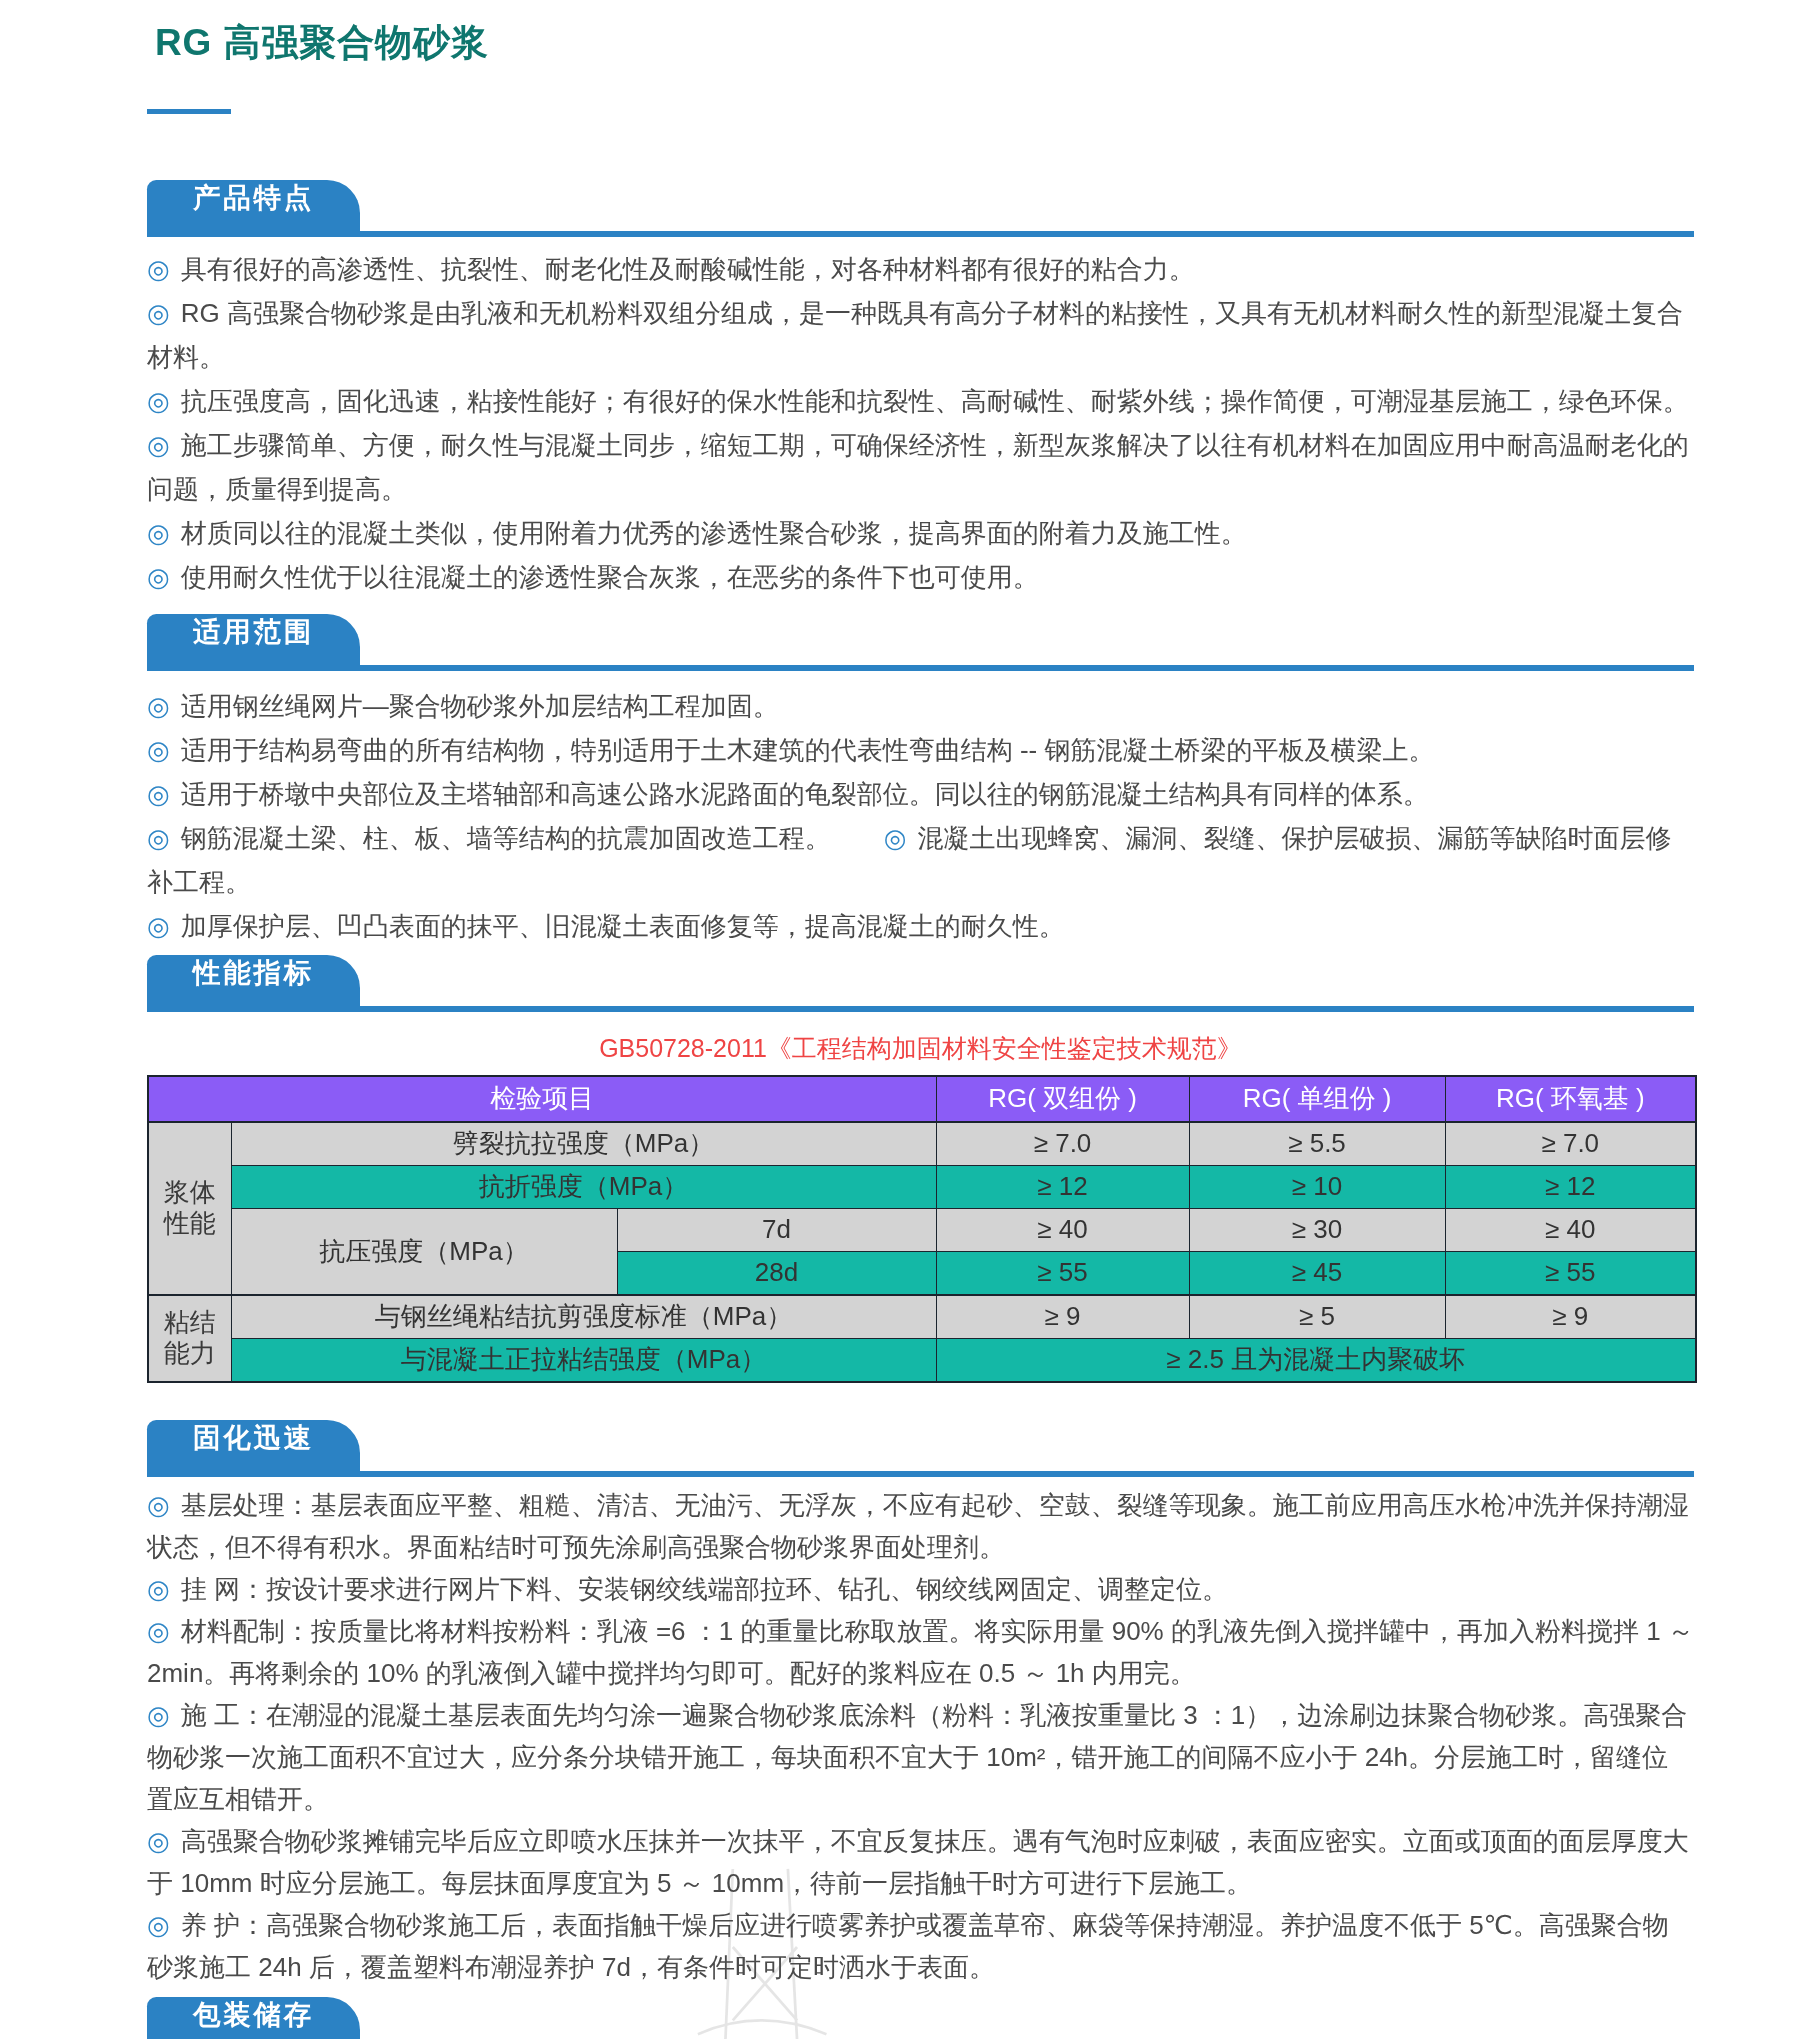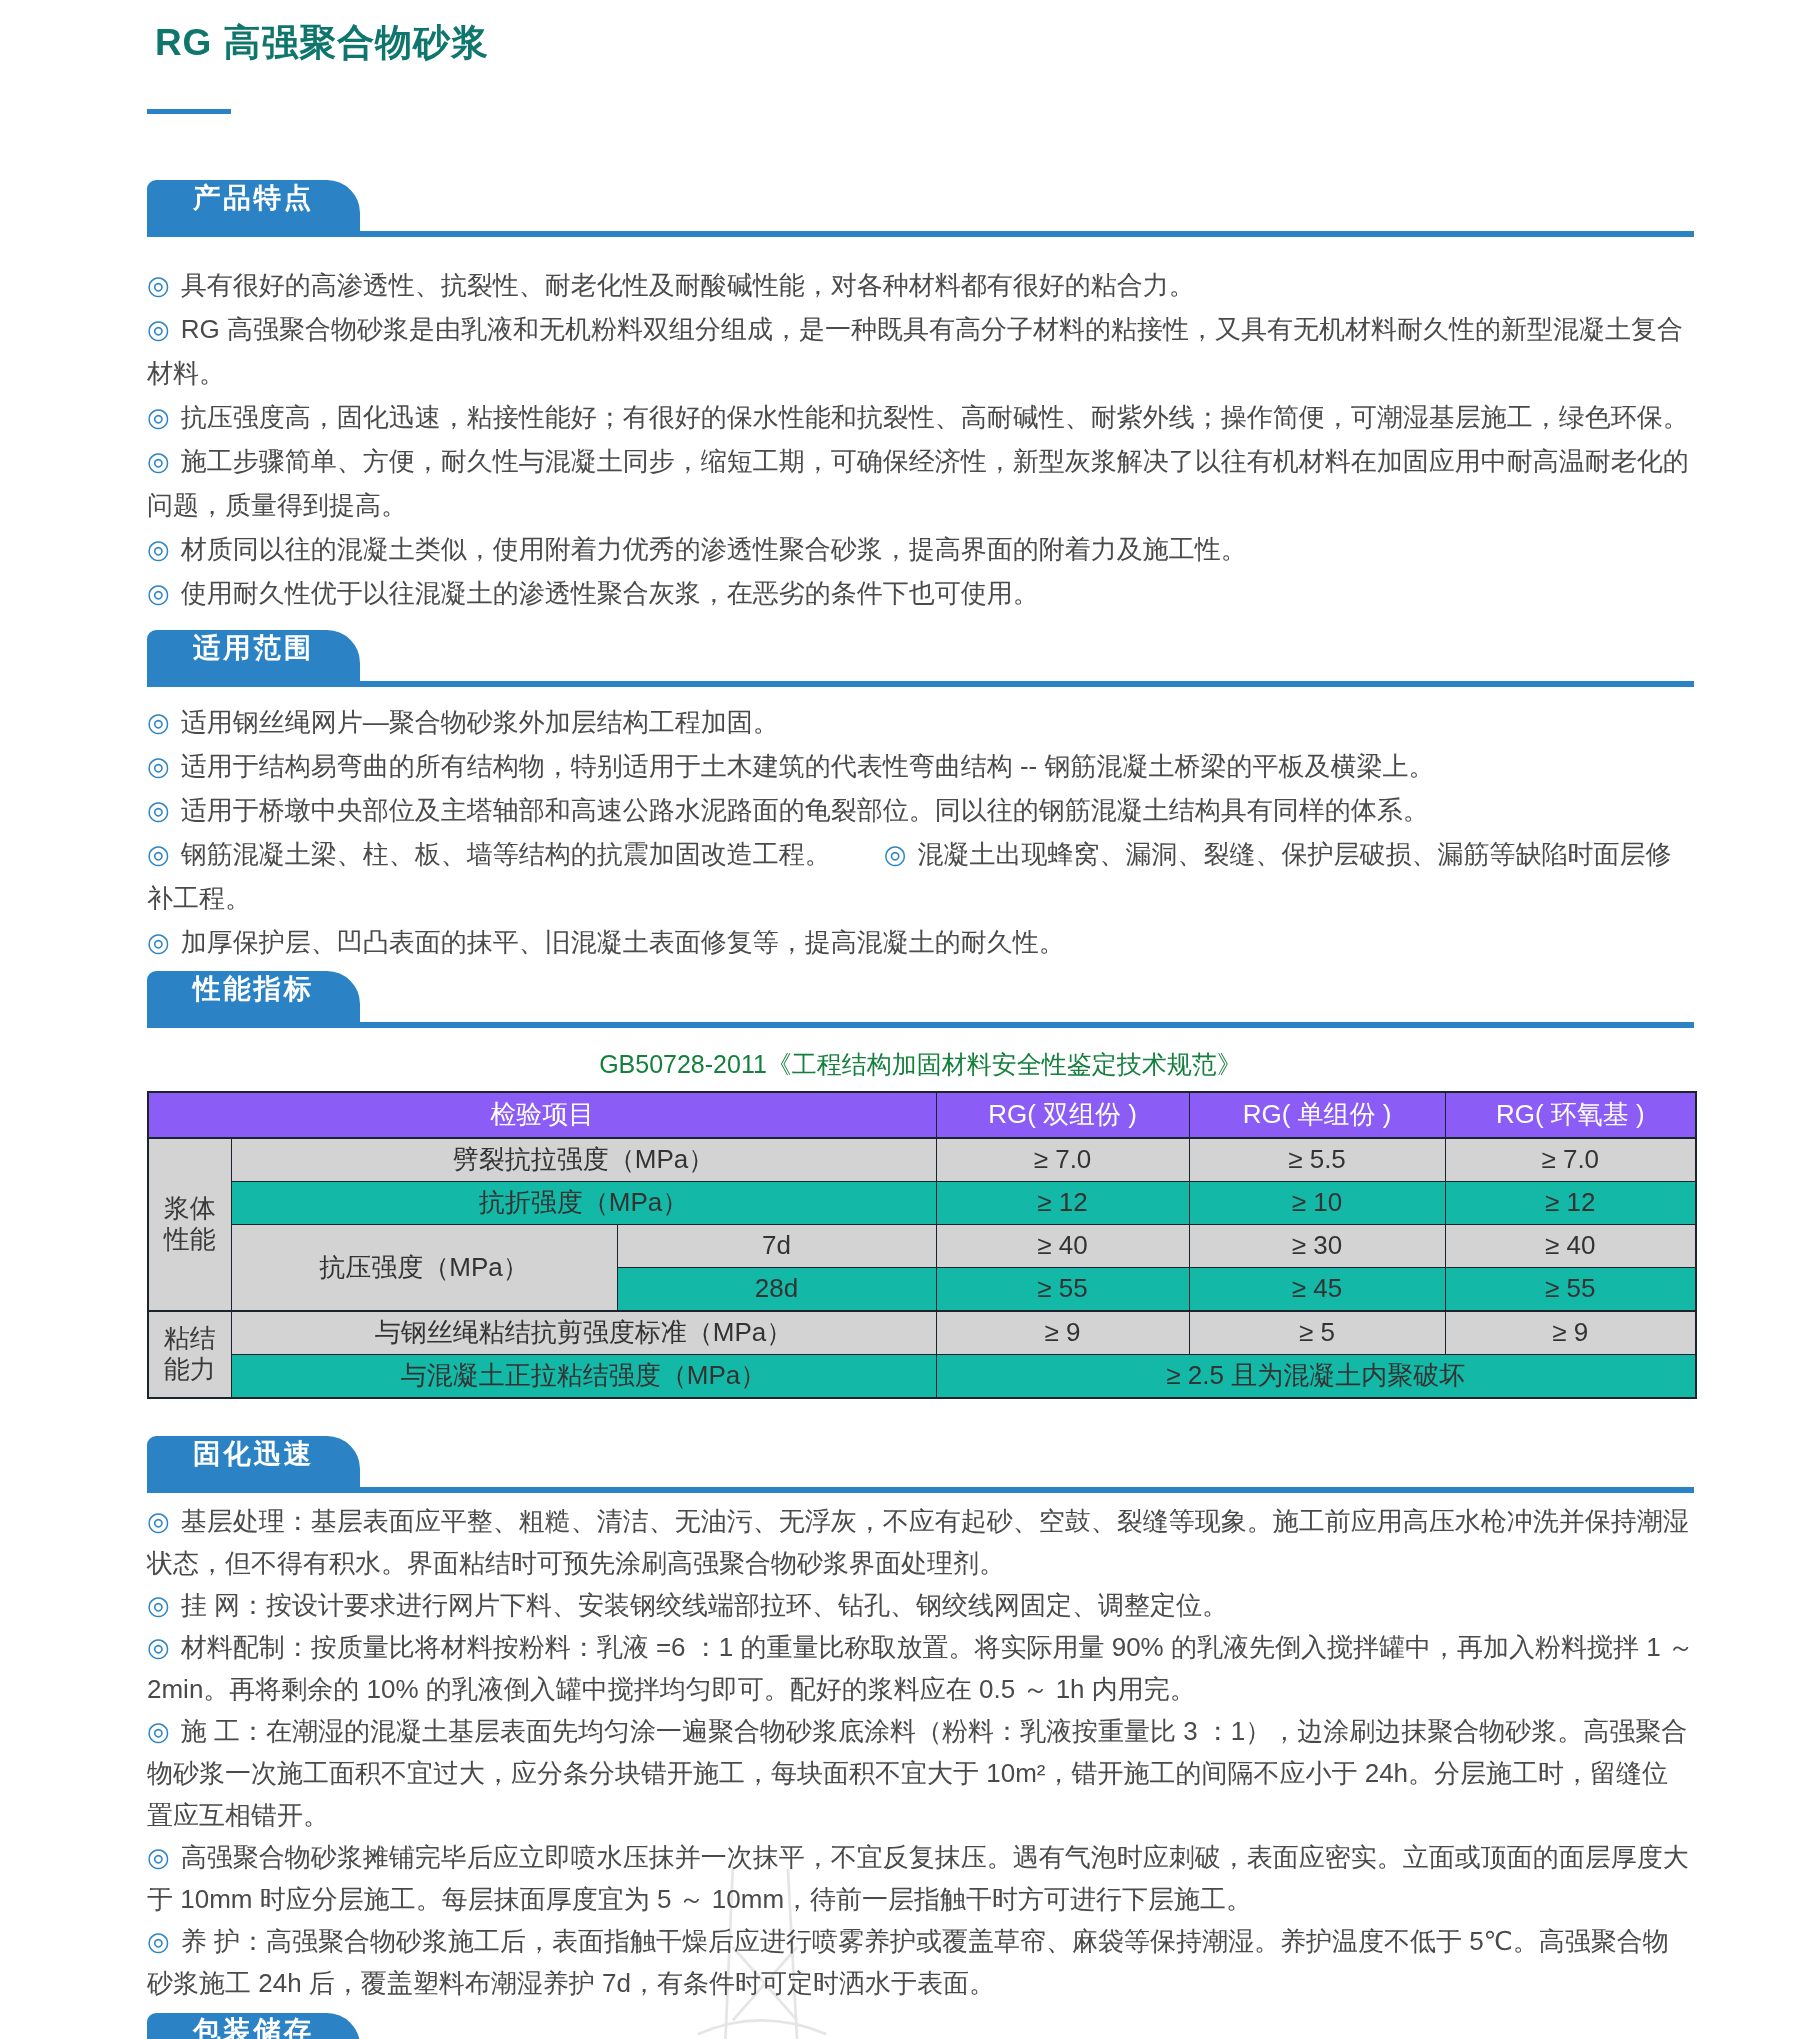--- a/index.html
+++ b/index.html
@@ -26,26 +26,26 @@
   .mt-scope{margin-top:14.7px;}
   .mt-perf{margin-top:7.3px;}
   .mt-constr{margin-top:37px;}
   .mt-storage{margin-top:9.2px;}
 
   .bullets{font-size:26px;color:#4a4a4a;line-height:44px;}
   .bullets.tight{line-height:42px;}
   .bullets .li{margin:0;}
   .b{color:#2f86c6;margin-right:11px;}
   .b2{margin-left:53px;}
-  .g-features{margin-top:26px;}
+  .g-features{margin-top:10px;}
   .g-scope{margin-top:13px;}
   .g-constr{margin-top:7.3px;}
 
   .subtitle{
-    margin-top:18.4px;text-align:center;font-size:25px;line-height:35px;color:#15803d;
+    margin-top:18.4px;text-align:center;font-size:25px;line-height:35px;color:#ef4444;
   }
   table.perf{
     margin-top:9.2px;width:1547px;table-layout:fixed;
     border-collapse:collapse;border:2.8px solid #1b242e;
     font-size:26px;color:#333333;
   }
   table.perf th,table.perf td{
     border:1.8px solid #1b242e;text-align:center;padding:0 5.5px;
     height:42px;line-height:31px;
   }

